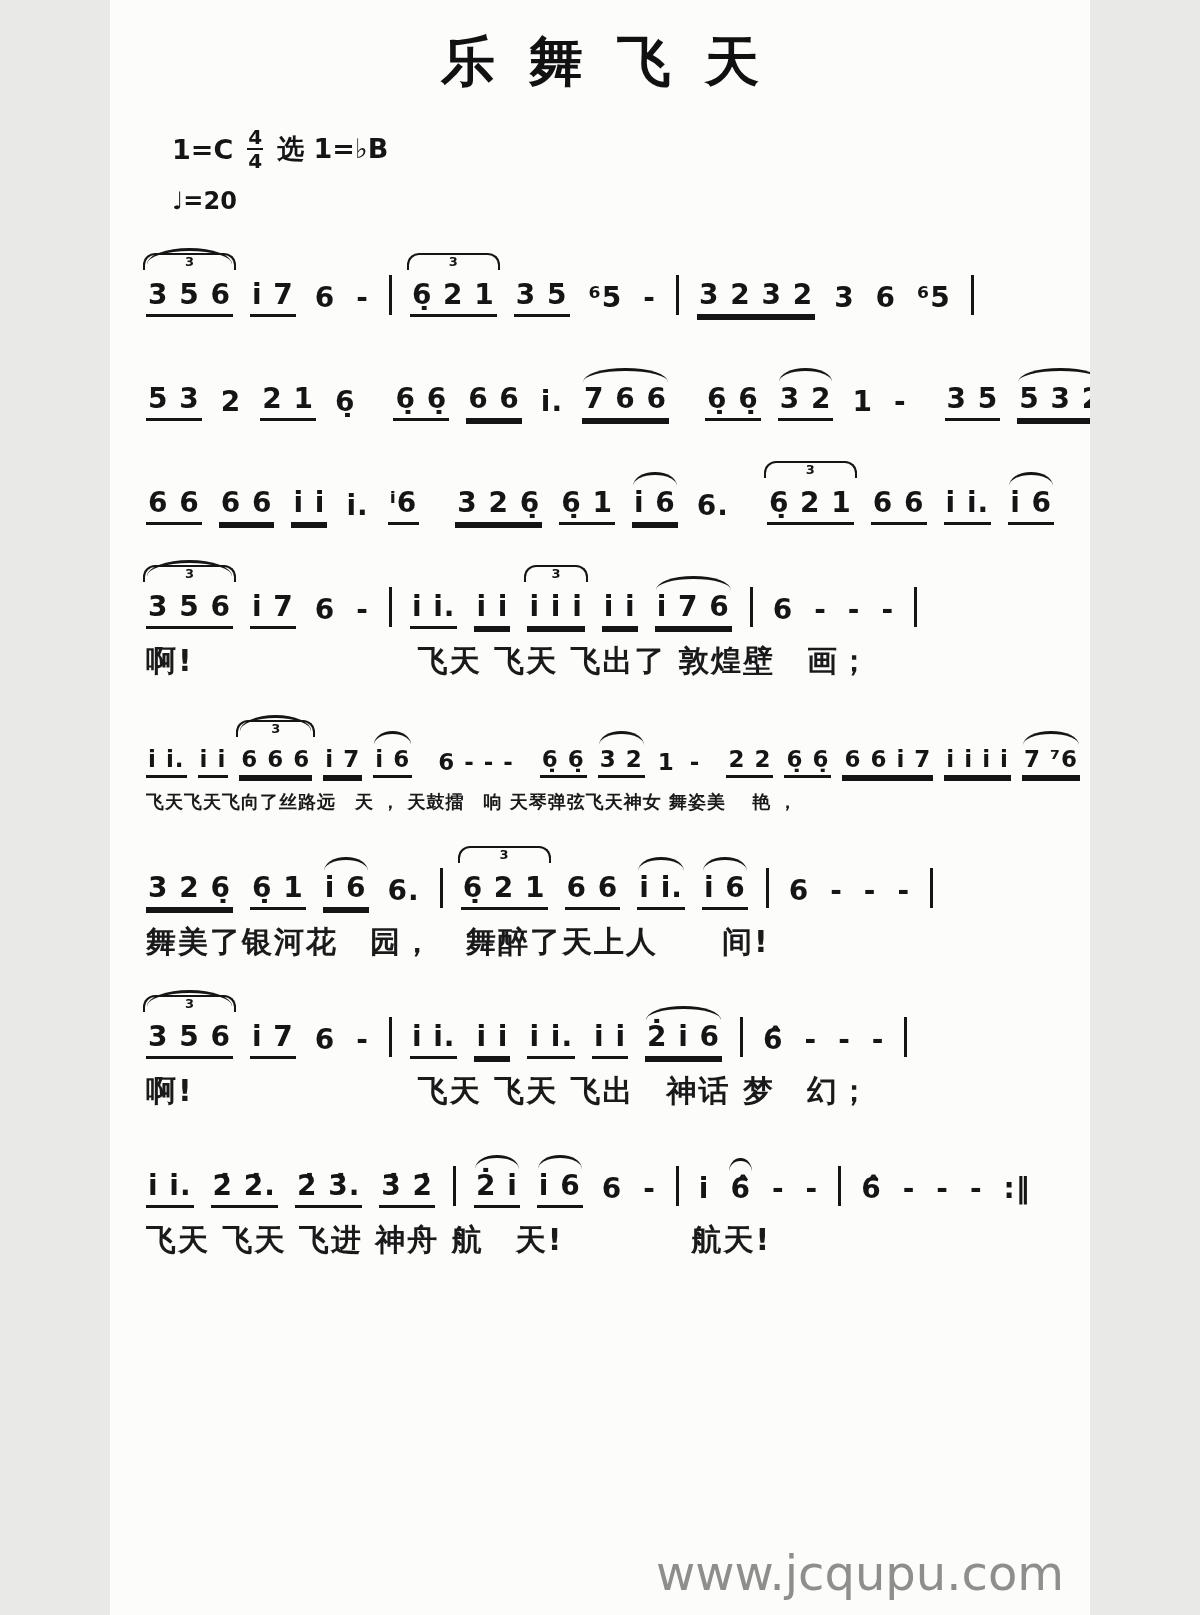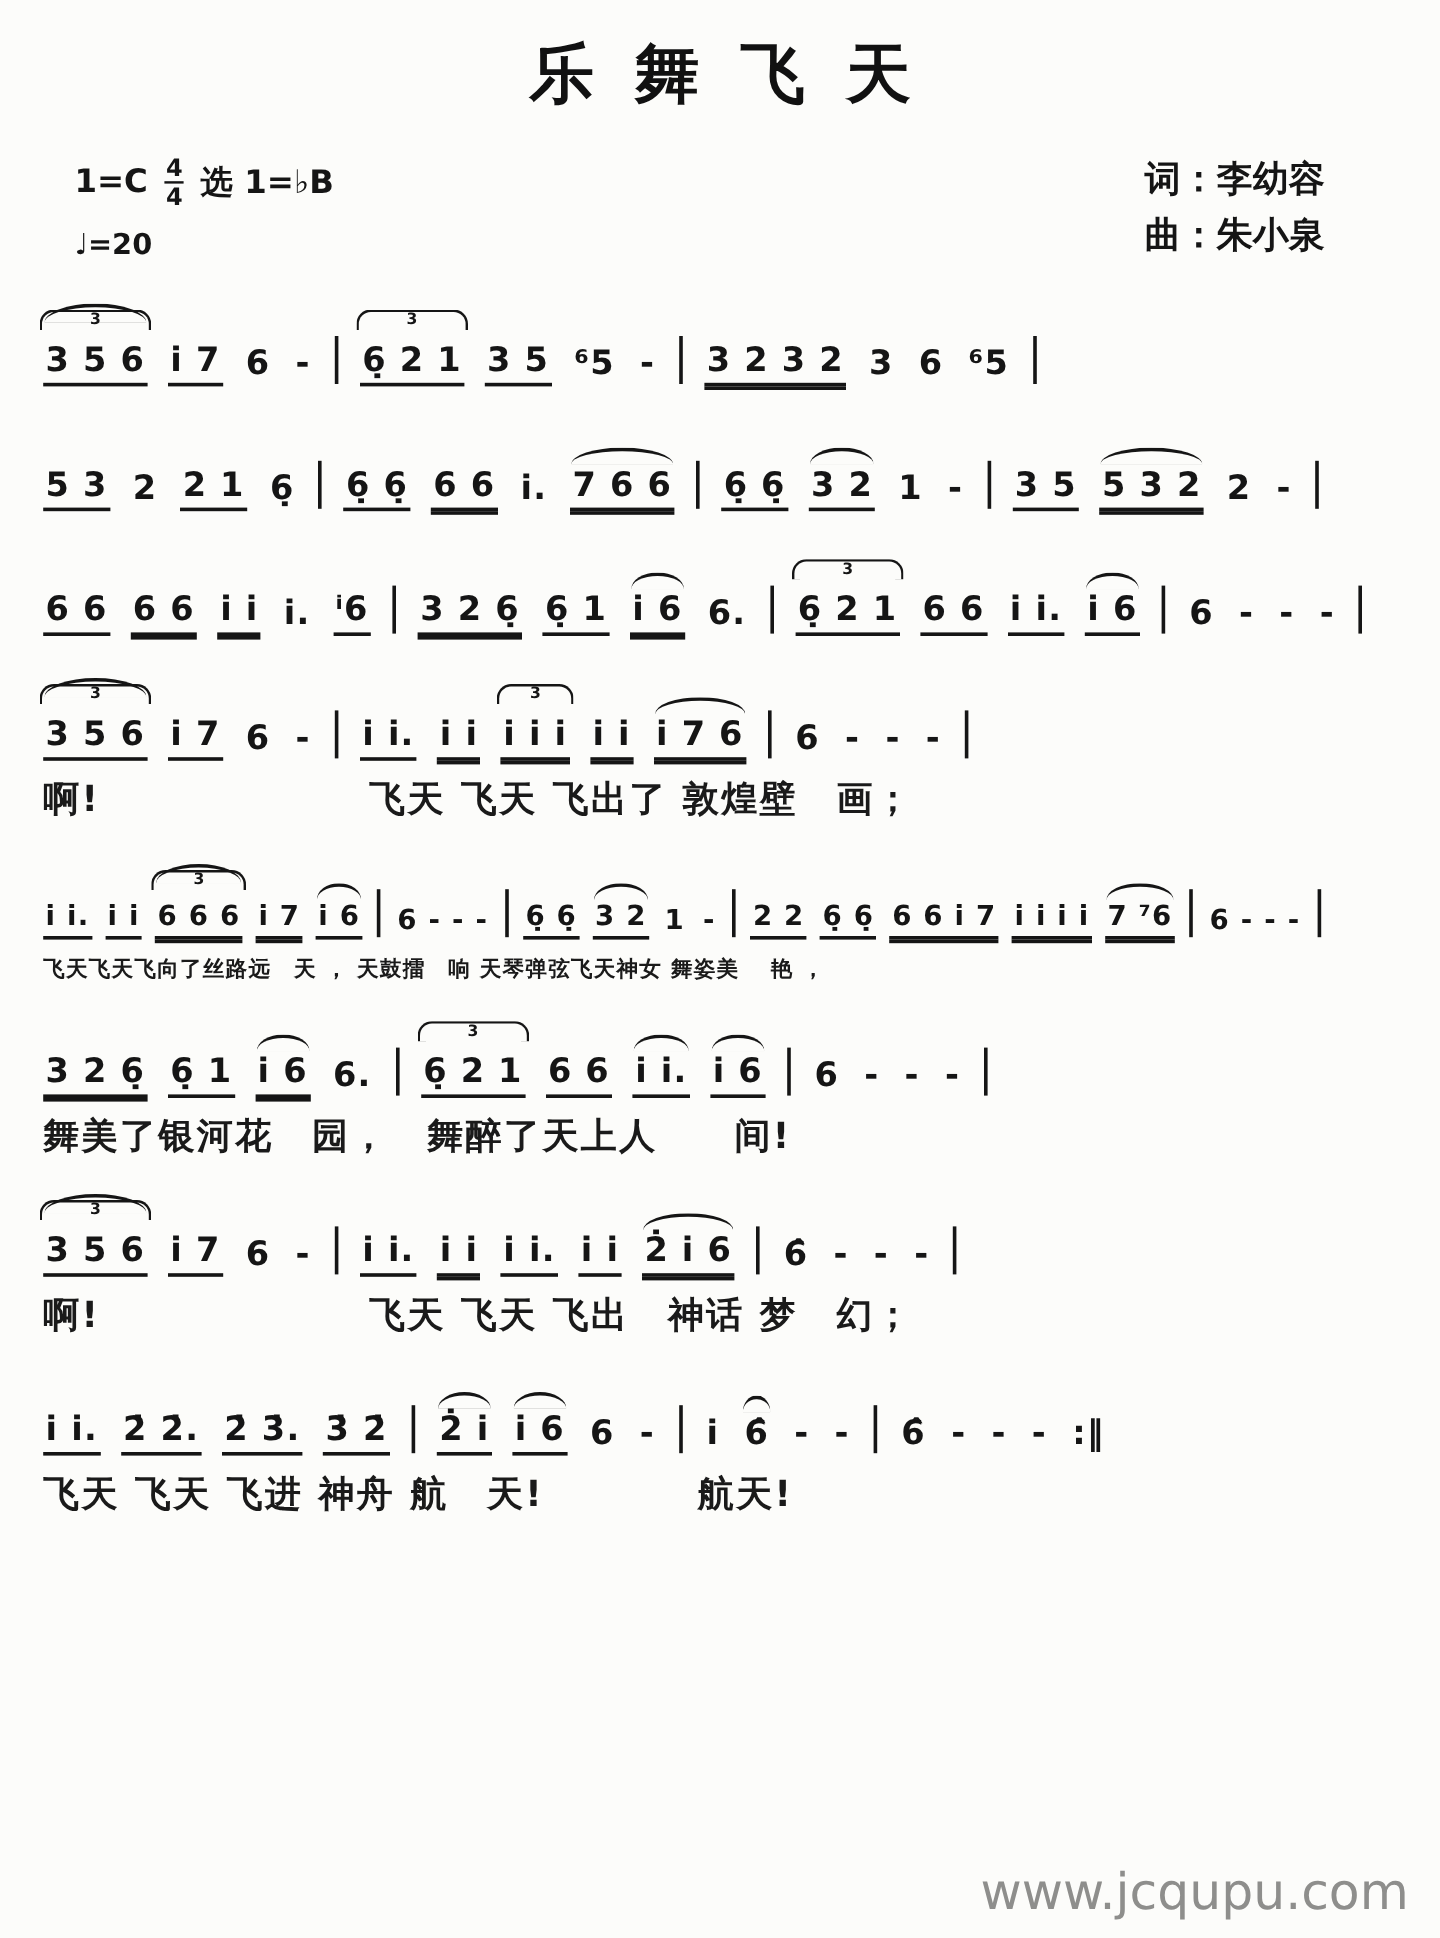--- a/index.html
+++ b/index.html
@@ -1,18 +1,18 @@
 <!DOCTYPE html>
 <html><head>
 <meta charset="utf-8">
 <style>
   html,body{margin:0;padding:0;background:#e9e9e7;}
   .page{
     position:relative;
-    width:1200px;height:1615px;
+    width:980px;height:1615px;
     margin:0 auto;
     background:#fcfcfa;
     overflow:hidden;
     font-family:"DejaVu Sans",sans-serif;
     color:#151515;
   }
   .title{
     margin:26px 0 0 0;
     text-align:center;
     font-size:54px;
@@ -102,21 +102,21 @@
     font-weight:700;
     white-space:pre;
     letter-spacing:2px;
     color:#1a1a1a;
   }
   .small .notes-line{font-size:23px;gap:11px;}
   .small .lyrics-line{font-size:18px;letter-spacing:1px;}
   .watermark{
     position:absolute;
     right:26px;bottom:14px;
-    font-size:42px;
+    font-size:48px;
     color:#8e8e8c;
     font-weight:400;
   }
 </style>
 </head>
 <body>
 
 <div class="page">
 
   <h1 class="title">乐舞飞天</h1>
@@ -126,24 +126,20 @@
       <div class="keyline">
         <span>1=C</span>
         <span class="timesig">
           <span class="num">4</span>
           <span class="fracline"></span>
           <span class="num">4</span>
         </span>
         <span>选 1=♭B</span>
       </div>
       <div class="tempo">♩=20</div>
-    </div>
-    <div class="credits">
-      <div>词：李幼容</div>
-      <div>曲：朱小泉</div>
     </div>
   </div>
 
   <div class="score">
       <div class="system">
         <div class="notes-line"><span class="grp u1 has-tu"><span class="ntext">3 5 6</span><span class="tuplet">3</span><span class="slur"></span></span><span class="grp u1"><span class="ntext">i 7</span></span><span class="grp"><span class="ntext">6</span></span><span class="grp"><span class="ntext">-</span></span><span class="barline"></span><span class="grp u1 has-tu"><span class="ntext">6̣ 2 1</span><span class="tuplet">3</span></span><span class="grp u1"><span class="ntext">3 5</span></span><span class="grp"><span class="ntext">⁶5</span></span><span class="grp"><span class="ntext">-</span></span><span class="barline"></span><span class="grp u2"><span class="ntext">3 2 3 2</span></span><span class="grp"><span class="ntext">3</span></span><span class="grp"><span class="ntext">6</span></span><span class="grp"><span class="ntext">⁶5</span></span><span class="barline"></span></div>
       </div>
       <div class="system">
         <div class="notes-line"><span class="grp u1"><span class="ntext">5 3</span></span><span class="grp"><span class="ntext">2</span></span><span class="grp u1"><span class="ntext">2 1</span></span><span class="grp"><span class="ntext">6̣</span></span><span class="barline"></span><span class="grp u1"><span class="ntext">6̣ 6̣</span></span><span class="grp u2"><span class="ntext">6 6</span></span><span class="grp"><span class="ntext">i.</span></span><span class="grp u2"><span class="ntext">7 6 6</span><span class="slur"></span></span><span class="barline"></span><span class="grp u1"><span class="ntext">6̣ 6̣</span></span><span class="grp u1"><span class="ntext">3 2</span><span class="slur"></span></span><span class="grp"><span class="ntext">1</span></span><span class="grp"><span class="ntext">-</span></span><span class="barline"></span><span class="grp u1"><span class="ntext">3 5</span></span><span class="grp u2"><span class="ntext">5 3 2</span><span class="slur"></span></span><span class="grp"><span class="ntext">2</span></span><span class="grp"><span class="ntext">-</span></span><span class="barline"></span></div>
       </div>

